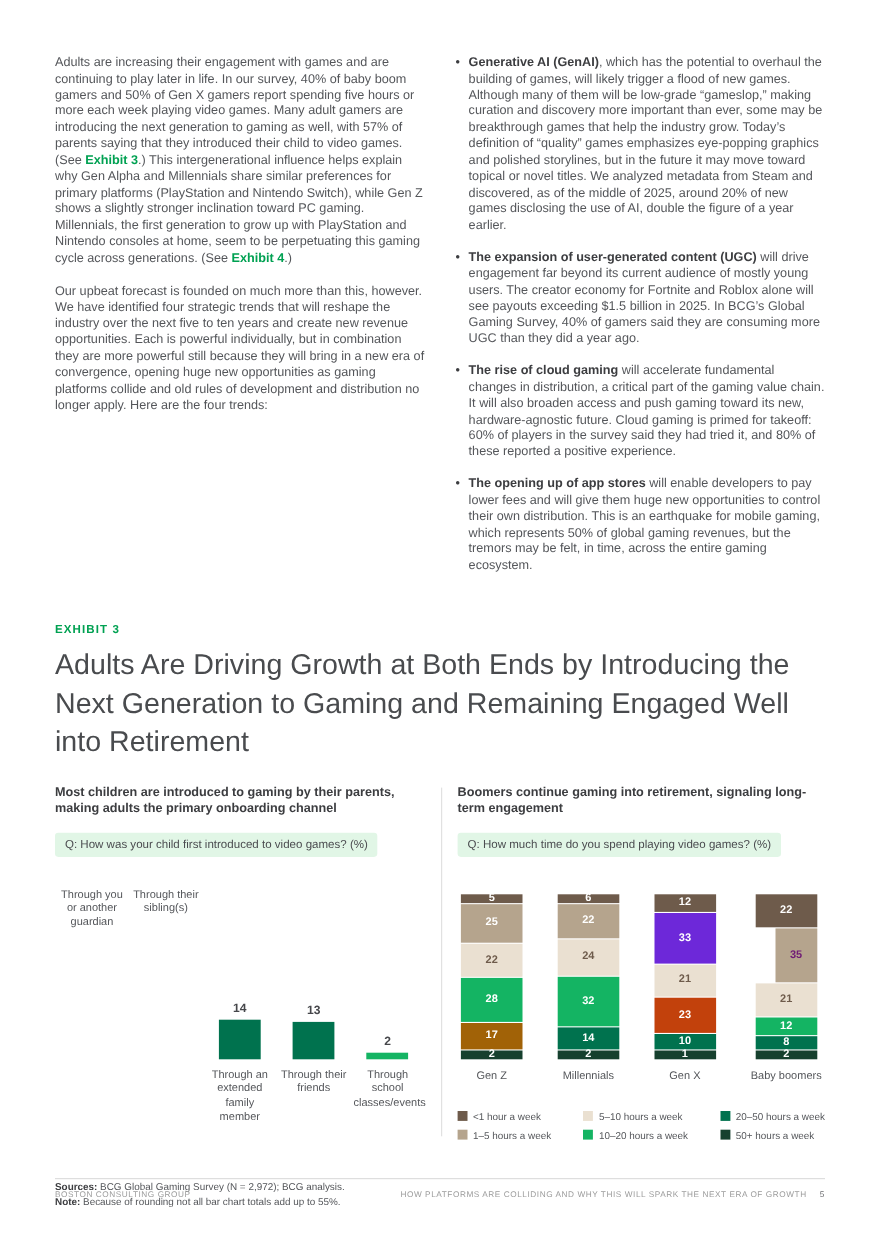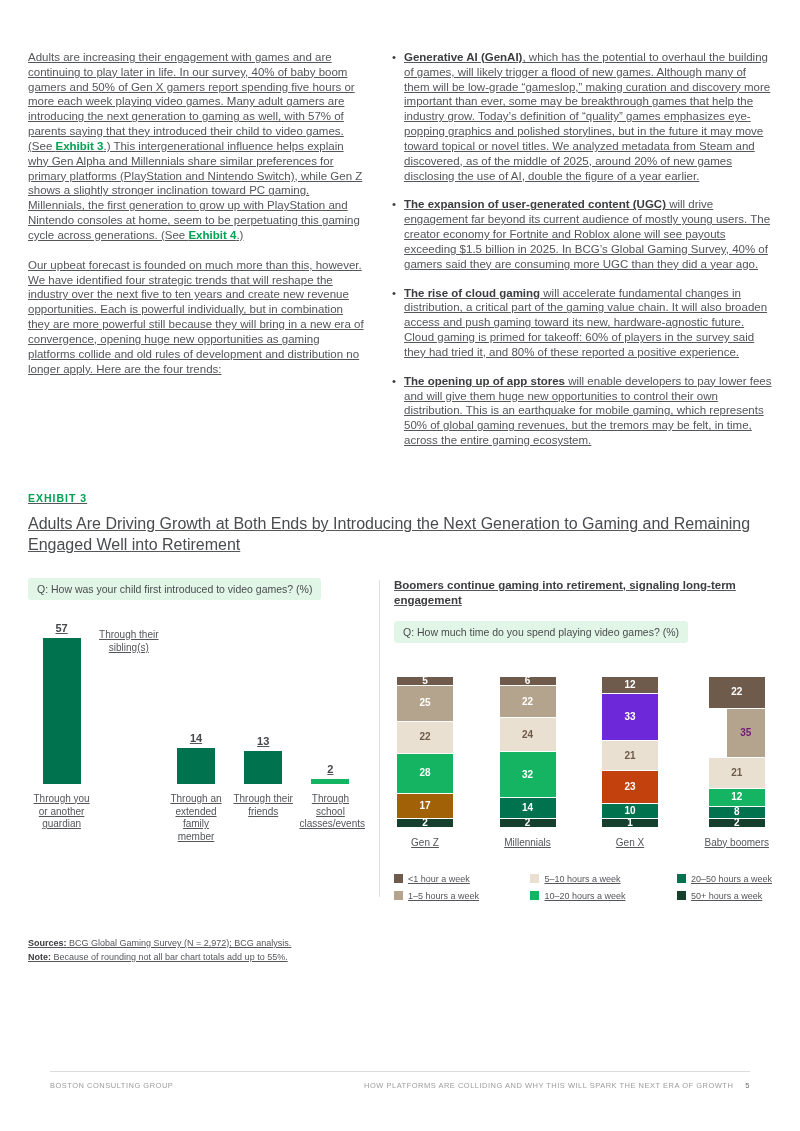--- a/index.html
+++ b/index.html
@@ -1,37 +1,37 @@
 <!DOCTYPE html>
 <html><head>
 <meta charset="utf-8">
 <style>
   * { box-sizing: border-box; margin: 0; padding: 0; }
   html, body { background: #ffffff; }
   body { font-family: "Liberation Sans", "DejaVu Sans", sans-serif; }
   .page { position: relative; width: 800px; height: 1131px; margin: 0 auto; background: #fff; overflow: hidden; color: #54565A; }
-  .content { padding: 50px 28px 0; text-decoration: underline; }
+  .content { padding: 50px 50px 0; }
 
   
   .two-col { display: flex; gap: 27px; }
   .col-left { flex: 0 0 336px; }
   .col-right { flex: 1; min-width: 0; }
   .body-text { font-size: 11.5px; line-height: 1.29; color: #54565A; }
   .body-text p { margin-bottom: 15px; }
   .body-text p:last-child { margin-bottom: 0; }
   strong.lead { color: #3C3D40; }
   .exlink { font-weight: bold; cursor: pointer; }
   ul.bullets { list-style: none; }
   ul.bullets li { position: relative; padding-left: 13px; margin-bottom: 14px; }
   ul.bullets li::before { content: "•"; position: absolute; left: 1px; top: 0; color: #3C3D40; }
 
   
   .exhibit { margin-top: 30px; }
   .exhibit-label { font-size: 10.5px; font-weight: bold; letter-spacing: 1px; }
-  .exhibit-title { font-size: 16px; font-weight: 400; color: #494B4E; line-height: 1.34; margin-top: 9px; }
+  .exhibit-title { font-size: 26px; font-weight: 400; color: #494B4E; line-height: 1.34; margin-top: 9px; }
 
   
   .charts { display: flex; margin-top: 22px; }
   .panel-left { width: 336px; flex: 0 0 336px; }
   .vdivider { flex: 0 0 1px; background: #DEDEDE; margin: 2px 14px 4px 15px; }
   .panel-right { flex: 1; min-width: 0; }
   .panel-heading { font-size: 11.5px; font-weight: bold; line-height: 1.3; color: #3C3D40; min-height: 30px; margin-bottom: 13px; }
   .qpill { display: inline-block; font-size: 10.5px; color: #4B4C50; padding: 5px 9px; border-radius: 3px; }
 
   
@@ -83,27 +83,24 @@
       </div>
     </div>
 
     <div class="exhibit">
       <div class="exhibit-label" style="color: rgb(0, 161, 82);">EXHIBIT 3</div>
       <h1 class="exhibit-title">Adults Are Driving Growth at Both Ends by Introducing the Next Generation to Gaming and Remaining Engaged Well into Retirement</h1>
 
       <div class="charts">
 
         <div class="panel-left">
+          <div class="panel-heading">Most children are introduced to gaming by their parents, making adults the primary onboarding channel</div>
           <div class="qpill" style="background: rgb(225, 246, 230);">Q: How was your child first introduced to video games? (%)</div>
           <div class="bars">
             <div class="bar-col">
-              <div class="bar-plot">
-                <div class="bar-val">57</div>
-                <div class="bar" style="background: rgb(0, 114, 78); height: 145.35px;"></div>
-              </div>
               <div class="bar-cat">Through you or another guardian</div>
             </div>
             <div class="bar-col">
               <div class="bar-cat">Through their sibling(s)</div>
             </div>
             <div class="bar-col">
               <div class="bar-plot">
                 <div class="bar-val">14</div>
                 <div class="bar" style="background: rgb(0, 114, 78); height: 35.7px;"></div>
               </div>

